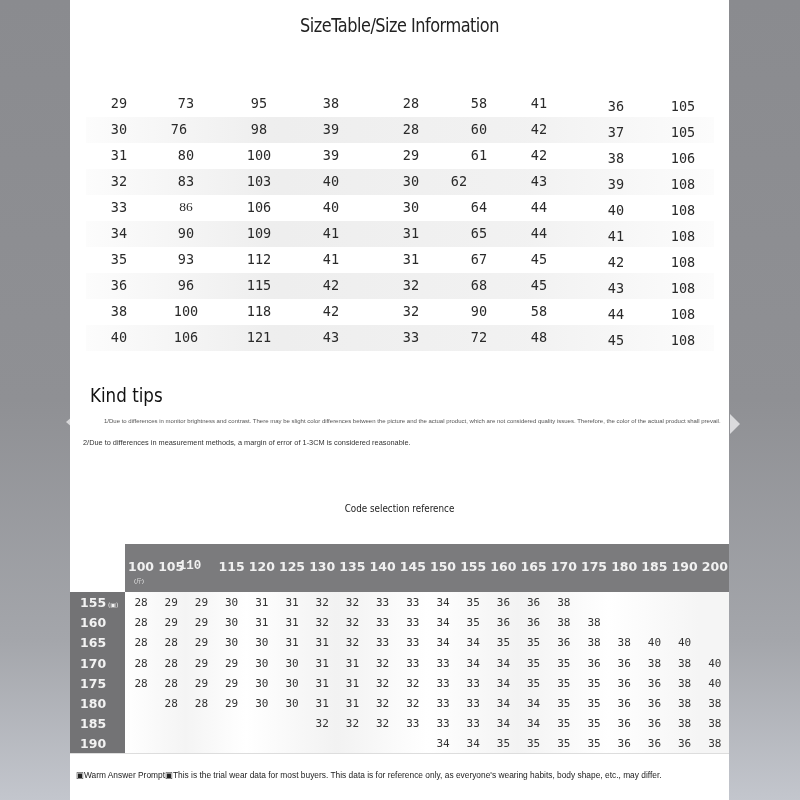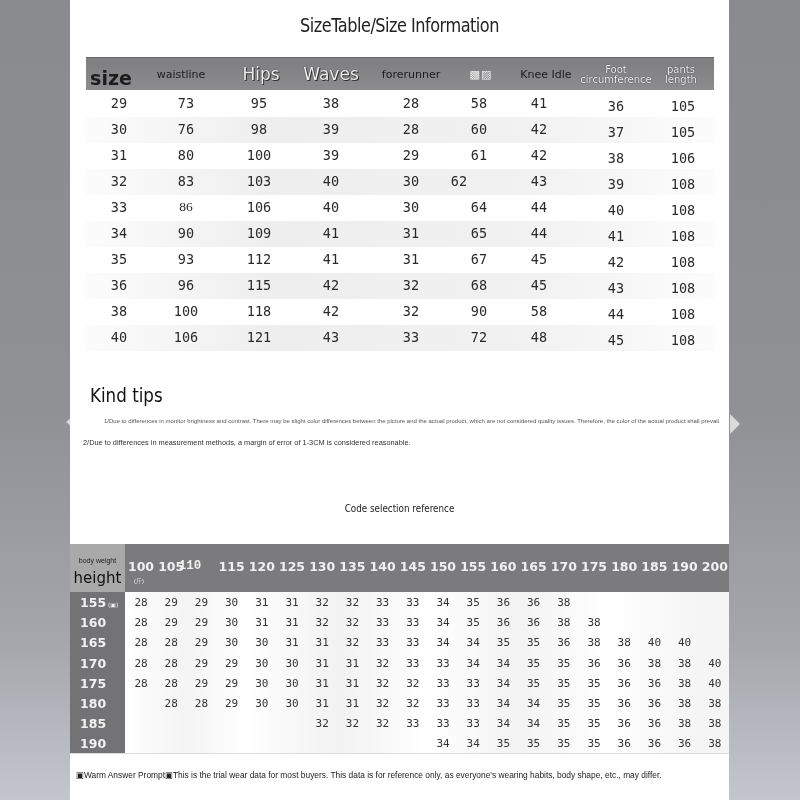--- a/index.html
+++ b/index.html
@@ -98,46 +98,35 @@
 </style>
 </head>
 <body>
 
 <div class="arrow-l"></div>
 <div class="arrow-r"></div>
 
 <div class="panel">
   <div class="title">SizeTable/Size Information</div>
 
-  <div class="st-head" id="st-head">
-      <div class="st-h sz" style="left: 0px; width: 50px;">size</div>
-      <div class="st-h md" style="left: 60px; width: 70px;">waistline</div>
-      <div class="st-h lg" style="left: 150px; width: 50px;">Hips</div>
-      <div class="st-h lg" style="left: 215px; width: 60px;">Waves</div>
-      <div class="st-h md" style="left: 295px; width: 60px;">forerunner</div>
-      <div class="st-h gl" style="left: 370px; width: 50px;">▩▨</div>
-      <div class="st-h md" style="left: 430px; width: 60px;">Knee Idle</div>
-      <div class="st-h sm" style="left: 495px; width: 70px;">Foot circumference</div>
-      <div class="st-h sm" style="left: 570px; width: 50px;">pants length</div>
-    </div>
   <div id="st-body">
       <div class="st-row" style="top: 91px;">
         <div class="st-c" style="left: 8px;">29</div>
         <div class="st-c" style="left: 75px;">73</div>
         <div class="st-c" style="left: 148px;">95</div>
         <div class="st-c" style="left: 220px;">38</div>
         <div class="st-c" style="left: 300px;">28</div>
         <div class="st-c" style="left: 368px;">58</div>
         <div class="st-c" style="left: 428px;">41</div>
         <div class="st-c" style="left: 505px; top: 7px;">36</div>
         <div class="st-c" style="left: 572px; top: 7px;">105</div>
       </div>
       <div class="st-row alt" style="top: 117px;">
         <div class="st-c" style="left: 8px;">30</div>
-        <div class="st-c" style="left: 75px;">76</div>
+        <div class="st-c" style="left: 68px;">76</div>
         <div class="st-c" style="left: 148px;">98</div>
         <div class="st-c" style="left: 220px;">39</div>
         <div class="st-c" style="left: 300px;">28</div>
         <div class="st-c" style="left: 368px;">60</div>
         <div class="st-c" style="left: 428px;">42</div>
         <div class="st-c" style="left: 505px; top: 7px;">37</div>
         <div class="st-c" style="left: 572px; top: 7px;">105</div>
       </div>
       <div class="st-row" style="top: 143px;">
         <div class="st-c" style="left: 8px;">31</div>
@@ -228,24 +217,20 @@
         <div class="st-c" style="left: 572px; top: 7px;">108</div>
       </div>
     </div>
 
   <div class="tips-title">Kind tips</div>
   <div class="tip1">1/Due to differences in monitor brightness and contrast. There may be slight color differences between the picture and the actual product, which are not considered quality issues. Therefore, the color of the actual product shall prevail.</div>
   <div class="tip2">2/Due to differences in measurement methods, a margin of error of 1-3CM is considered reasonable.</div>
 
   <div class="code-ref">Code selection reference</div>
 
-  <div class="ct-corner">
-    <div class="bw">body weight</div>
-    <div class="ht">height</div>
-  </div>
   <div class="ct-head" id="ct-head">
       <div class="ct-w" style="left: 1px;">100</div>
       <div class="ct-w" style="left: 31.2px;">105</div>
       <div class="ct-w" style="left: 50px; font-family: Liberation Mono, monospace;">110</div>
       <div class="ct-w" style="left: 91.6px;">115</div>
       <div class="ct-w" style="left: 121.8px;">120</div>
       <div class="ct-w" style="left: 152px;">125</div>
       <div class="ct-w" style="left: 182.2px;">130</div>
       <div class="ct-w" style="left: 212.4px;">135</div>
       <div class="ct-w" style="left: 242.6px;">140</div>

